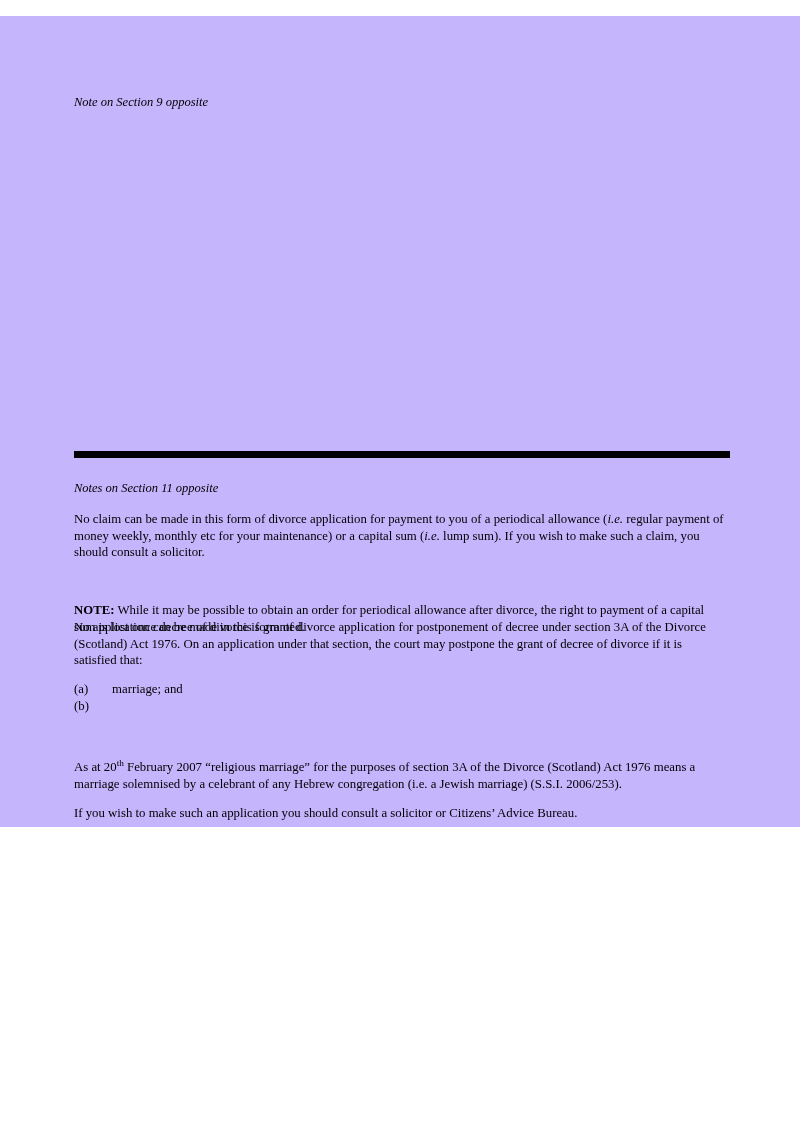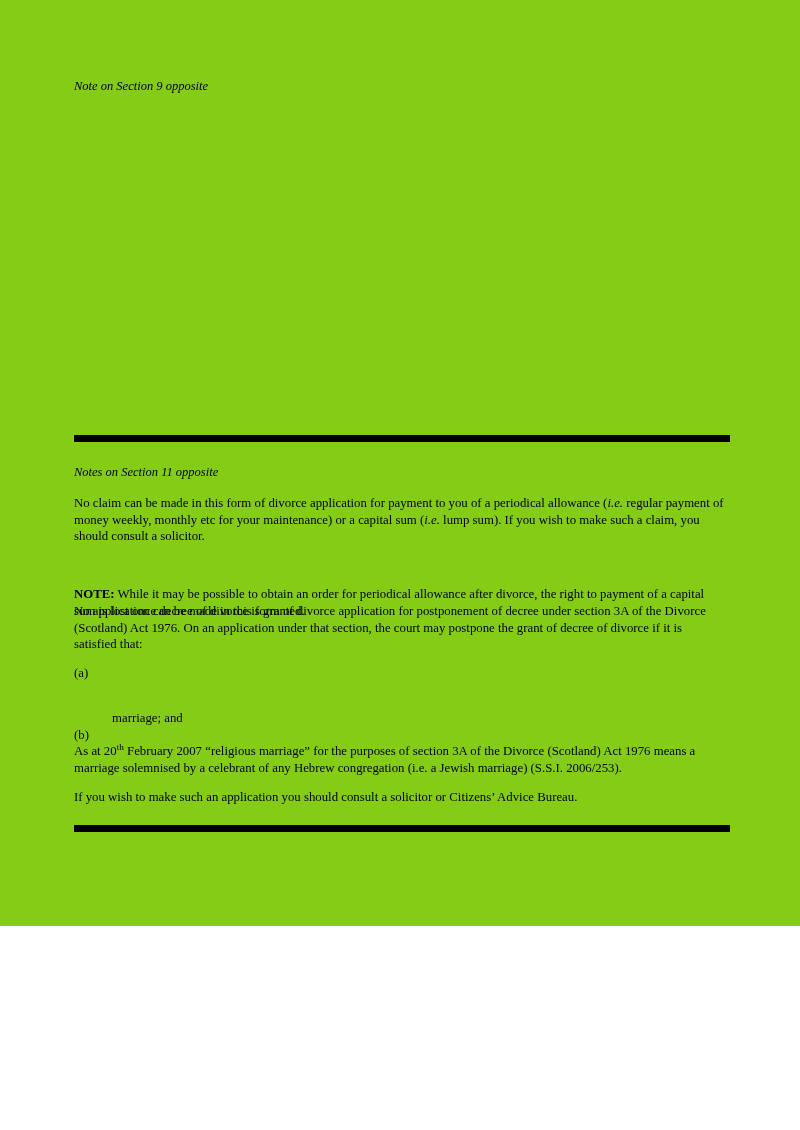--- a/index.html
+++ b/index.html
@@ -11,24 +11,24 @@
     width: 800px;
     height: 1130px;
     position: relative;
     font-family: "Liberation Serif", serif;
     color: #000000;
     -webkit-font-smoothing: antialiased;
   }
   .page {
     position: absolute;
     left: 0;
-    top: 0;
+    top: 16px;
     width: 800px;
-    height: 926px;
-    background: #84cc16;
+    height: 811px;
+    background: #c4b5fd;
     overflow: hidden;
   }
   .section-heading {
     font-style: italic;
     font-size: 12.5px;
     line-height: 1.25;
   }
   p.body-text {
     font-size: 12.8px;
     line-height: 1.30;
@@ -52,21 +52,21 @@
     display: flex;
     align-items: flex-start;
     font-size: 12.8px;
     line-height: 1.30;
   }
   .list-marker {
     width: 24px;
     flex: 0 0 24px;
   }
   .list-body { flex: 1 1 auto; }
-  .list-body .indent { padding-left: 14px; display: block; margin-top: 45px; }
+  .list-body .indent { padding-left: 14px; display: block; }
   .blk-7 { position: absolute; left: 74px; top: 743px; width: 652px; }
   .blk-8 { position: absolute; left: 74px; top: 789px; width: 652px; }
   .rule-2 { position: absolute; left: 74px; top: 825px; }
   .footer {
     position: absolute;
     left: 74px;
     top: 1067px;
     font-size: 12.8px;
     line-height: 1.2;
   }

